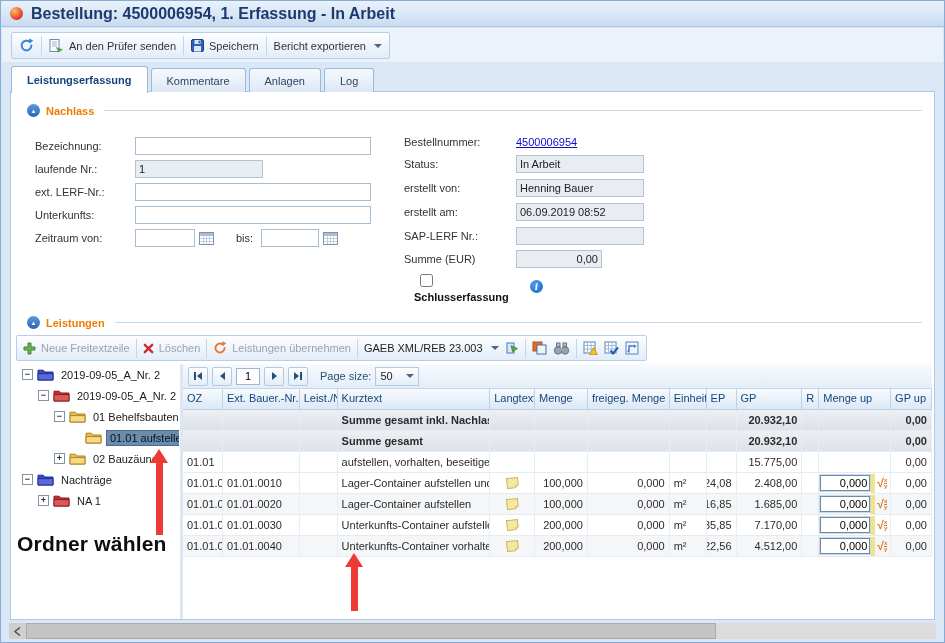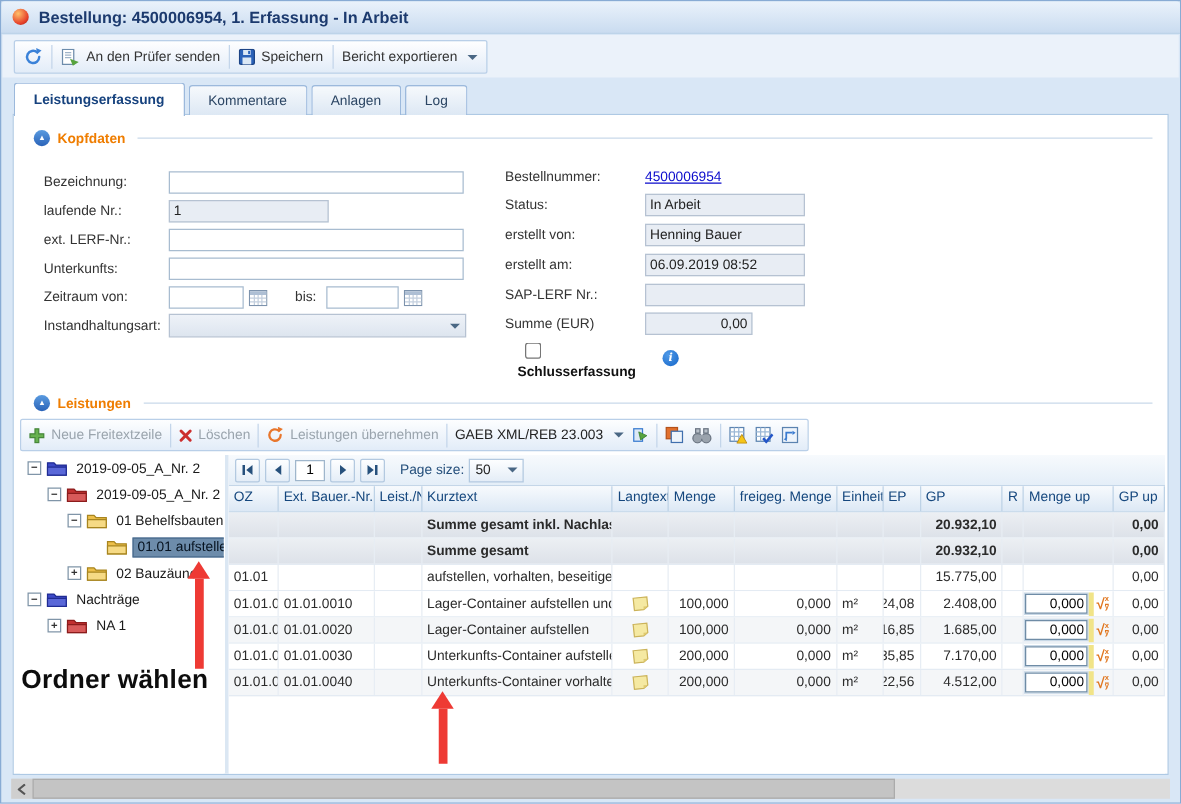--- a/index.html
+++ b/index.html
@@ -7,21 +7,21 @@
   body { font-family: "Liberation Sans", sans-serif; font-size: 11px; background: #d9e7f6; position: relative; }
 
   .window { position: absolute; inset: 0; border: 1px solid #88abd4; background: #d9e7f6; }
 
   
   .titlebar { position: absolute; top: 0; left: 0; right: 0; height: 26px;
     background: linear-gradient(#eaf2fb, #cadcf0); border-bottom: 1px solid #a9c4e0;
     display: flex; align-items: center; padding-left: 9px; gap: 8px; border-radius: 3px 3px 0 0; }
   .app-icon { width: 13px; height: 13px; border-radius: 50%;
     background: radial-gradient(circle at 35% 30%, #ffc06a, #e6402a 65%, #8c1f12); flex: 0 0 auto; }
-  .titlebar .title { font-weight: bold; color: #1c3a6e; font-size: 13px; }
+  .titlebar .title { font-weight: bold; color: #1c3a6e; font-size: 16px; }
 
   
   .toolbar-strip { position: absolute; top: 27px; left: 1px; right: 1px; height: 34px; background: #ebf2fa; }
   .main-toolbar { position: absolute; top: 31px; left: 10px; height: 27px;
     background: linear-gradient(#fefeff, #e2ecf8); border: 1px solid #b9cfe8; border-radius: 2px;
     display: flex; align-items: center; padding: 0 7px; gap: 7px; }
   .tb-btn { display: flex; align-items: center; gap: 5px; color: #333; white-space: nowrap; cursor: default; }
   .tb-sep { width: 1px; height: 19px; background: #c3d5ea; }
   .caret { width: 0; height: 0; border-left: 4px solid transparent; border-right: 4px solid transparent;
     border-top: 4px solid #4a6784; display: inline-block; margin-left: 3px; }
@@ -183,21 +183,21 @@
       <div class="tab active">Leistungserfassung</div>
       <div class="tab">Kommentare</div>
       <div class="tab">Anlagen</div>
       <div class="tab">Log</div>
     </div>
 
   <div class="content">
 
     <div class="section-hdr" style="top:12px">
       <span class="collapse-icon">▲</span>
-      <span class="section-title">Kopfdaten</span>
+      <span class="section-title">Nachlass</span>
       <span class="section-line"></span>
     </div>
 
     <div class="form-left">
       <div class="frow">
         <span class="flabel">Bezeichnung:</span>
         <input class="tinput w236" style="">
       </div>
       <div class="frow">
         <span class="flabel">laufende Nr.:</span>
@@ -235,26 +235,20 @@
               <rect x="1" y="2" width="13" height="3" fill="#aebfd4"></rect>
               <g stroke="#c3cfde">
                 <line x1="4.5" y1="5" x2="4.5" y2="13"></line>
                 <line x1="7.5" y1="5" x2="7.5" y2="13"></line>
                 <line x1="10.5" y1="5" x2="10.5" y2="13"></line>
                 <line x1="1" y1="7.5" x2="14" y2="7.5"></line>
                 <line x1="1" y1="10.5" x2="14" y2="10.5"></line>
               </g>
             </svg>
         </span>
-      </div>
-      <div class="frow">
-        <span class="flabel">Instandhaltungsart:</span>
-        <span class="selectbox">
-            <span class="caret"></span>
-          </span>
       </div>
     </div>
 
     <div class="form-right">
       <div class="frow" style="height:20px">
         <span class="flabel">Bestellnummer:</span>
         <span class="link">4500006954</span>
       </div>
       <div class="frow">
         <span class="flabel">Status:</span>

